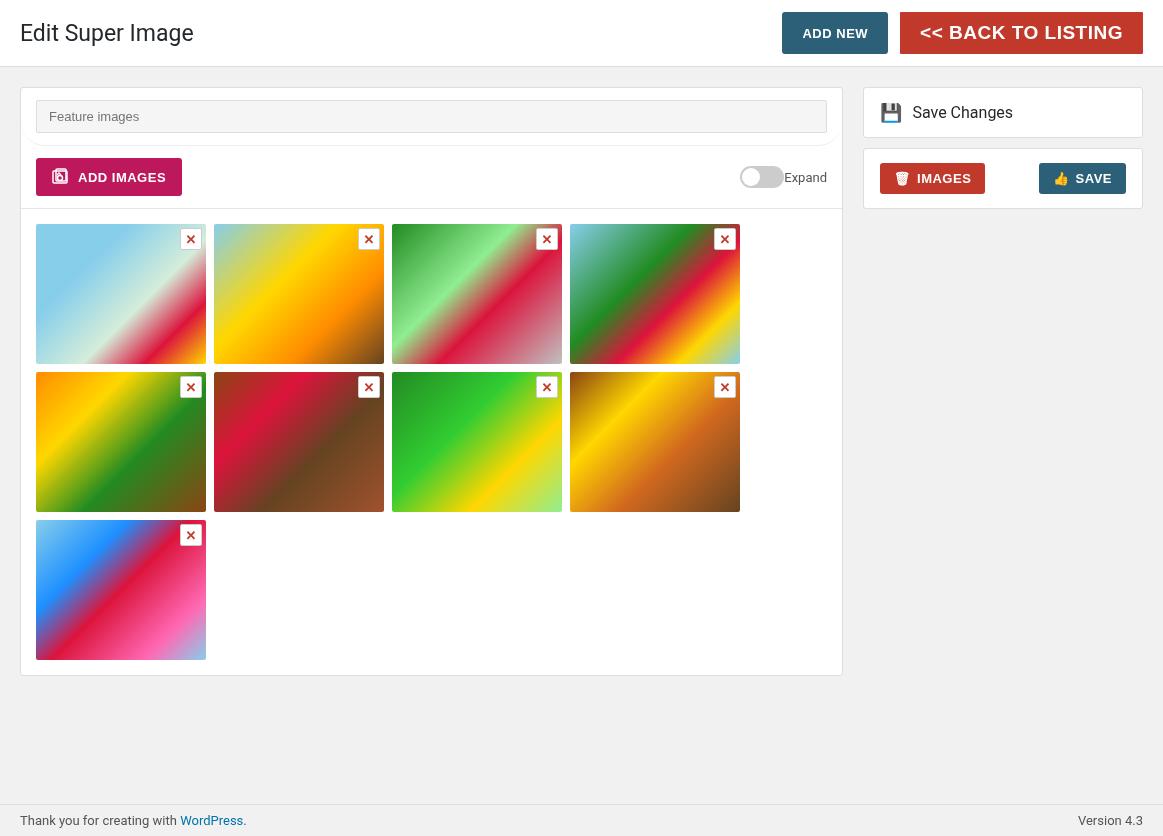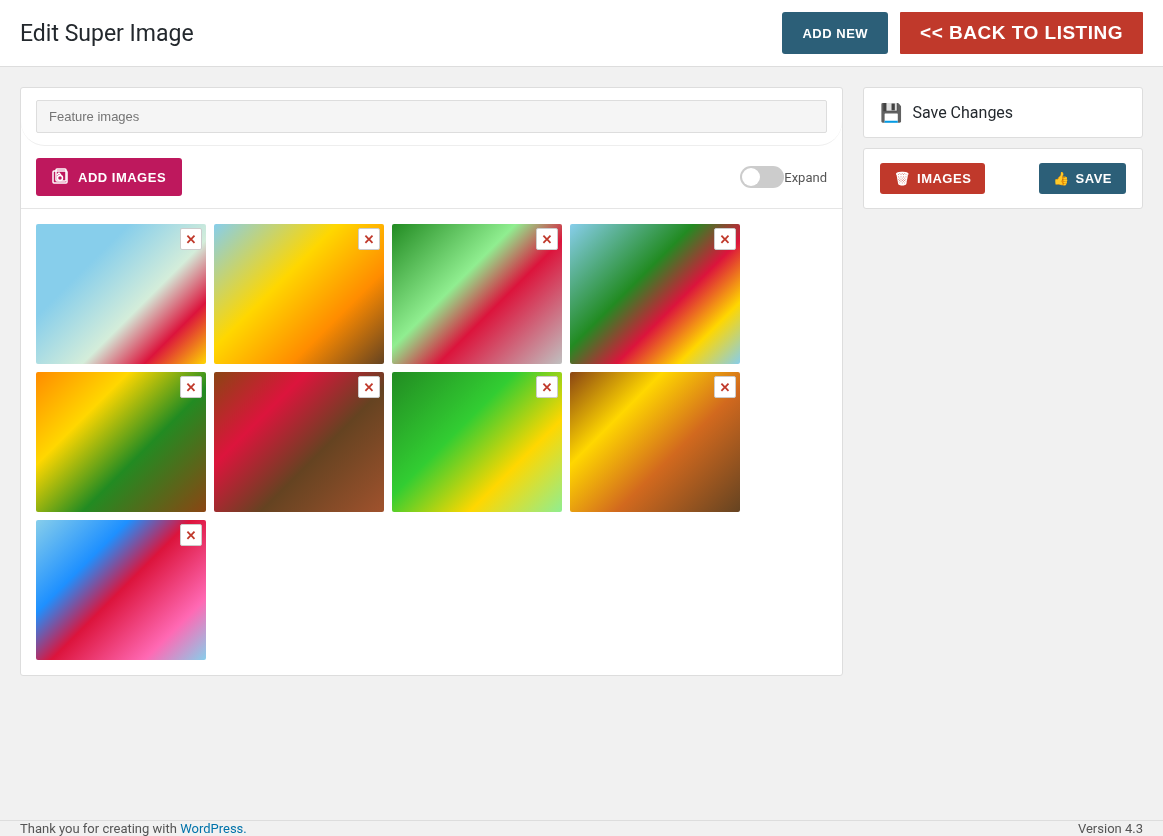--- a/index.html
+++ b/index.html
@@ -249,21 +249,21 @@
       border-radius: 3px;
       display: flex;
       align-items: center;
       gap: 6px;
       letter-spacing: 0.5px;
     }
 
     
     .footer {
       background: #f1f1f1;
-      padding: 0 20px;
+      padding: 8px 20px;
       display: flex;
       justify-content: space-between;
       border-top: 1px solid #ddd;
       font-size: 13px;
       color: #555;
       position: fixed;
       bottom: 0;
       left: 0;
       right: 0;
     }

